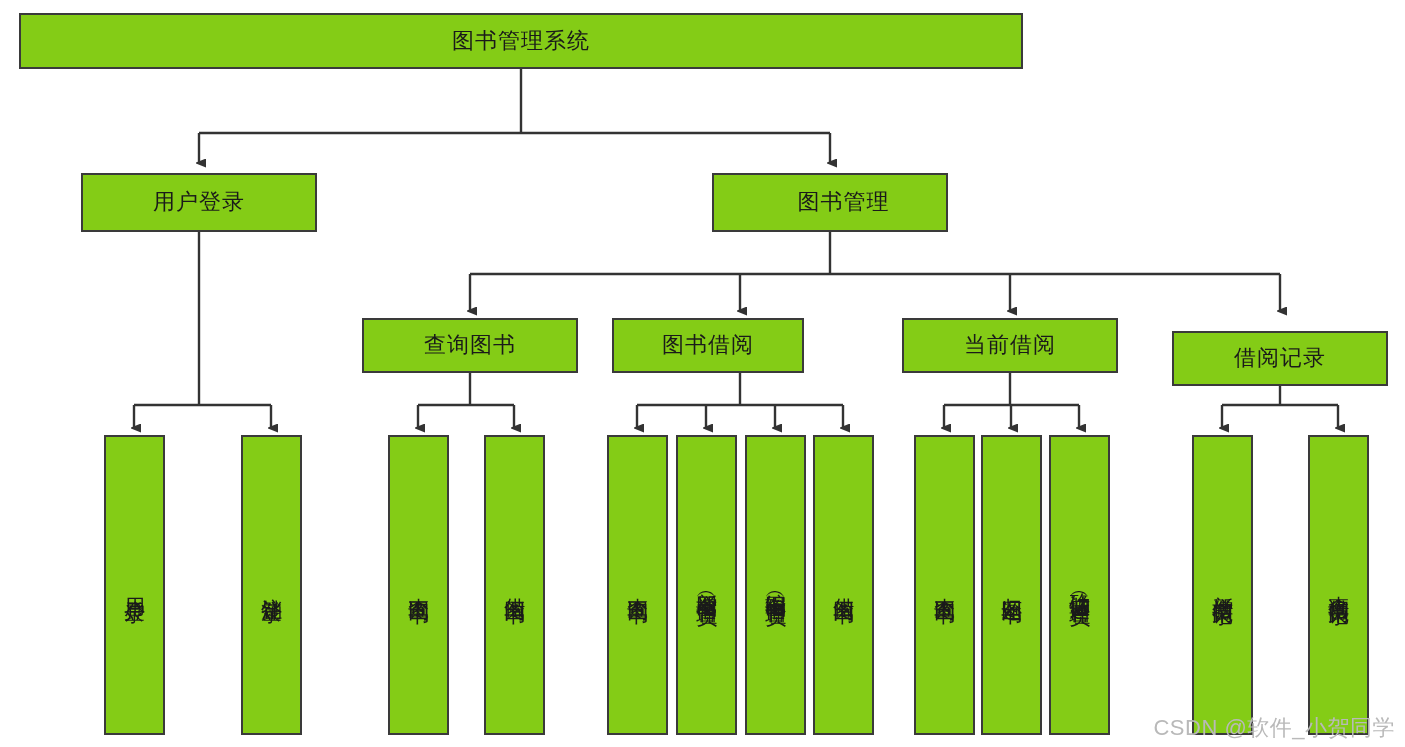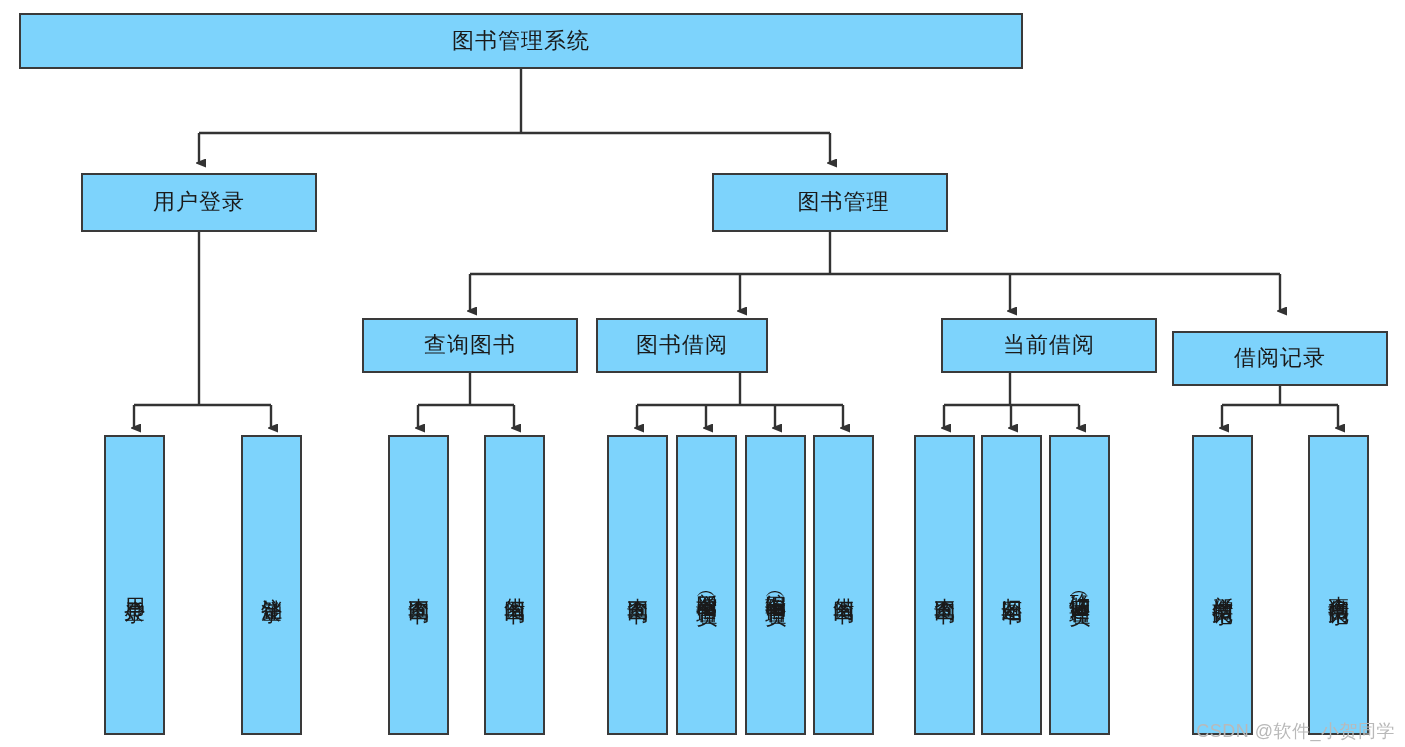--- a/index.html
+++ b/index.html
@@ -21,21 +21,21 @@
     position: absolute;
     left: 0;
     top: 0;
     width: 1405px;
     height: 747px;
     pointer-events: none;
   }
   .node {
     position: absolute;
     box-sizing: border-box;
-    background: #7dd3fc;
+    background: #84cc16;
     border: 2px solid #3a3a3a;
     display: flex;
     align-items: center;
     justify-content: center;
     color: #1a1a1a;
   }
   .node.horiz {
     font-size: 22px;
     letter-spacing: 1px;
     line-height: 1.2;
@@ -51,21 +51,21 @@
   }
   .node.vert .vlabel {
     writing-mode: vertical-rl;
     text-orientation: upright;
     white-space: nowrap;
   }
   .watermark {
     position: absolute;
     right: 10px;
     bottom: 4px;
-    font-size: 18px;
+    font-size: 22px;
     color: #b9b9b9;
     letter-spacing: 0.5px;
     white-space: nowrap;
   }
 </style>
 </head>
 <body>
 
 <div id="canvas">
 
@@ -120,23 +120,23 @@
   </svg>
 
   <div class="node horiz" style="left:19px; top:13px; width:1004px; height:56px;">图书管理系统</div>
 
   <div class="node horiz" style="left:81px; top:173px; width:236px; height:59px;">用户登录</div>
 
   <div class="node horiz" style="left:712px; top:173px; width:236px; height:59px;padding-left:27px;">图书管理</div>
 
   <div class="node horiz" style="left:362px; top:318px; width:216px; height:55px;">查询图书</div>
 
-  <div class="node horiz" style="left:596px; top:318px; width:172px; height:55px;text-align:right;">图书借阅</div>
+  <div class="node horiz" style="left:612px; top:318px; width:192px; height:55px;text-align:right;">图书借阅</div>
 
-  <div class="node horiz" style="left:902px; top:318px; width:216px; height:55px;margin-left:39px;">当前借阅</div>
+  <div class="node horiz" style="left:902px; top:318px; width:216px; height:55px;">当前借阅</div>
 
   <div class="node horiz" style="left:1172px; top:331px; width:216px; height:55px;">借阅记录</div>
 
   <div class="node vert" style="left:104px; top:435px; width:61px; height:300px;">
     <span class="vlabel">用户登录</span>
   </div>
   <div class="node vert" style="left:241px; top:435px; width:61px; height:300px;">
     <span class="vlabel">注销登录</span>
   </div>
 

